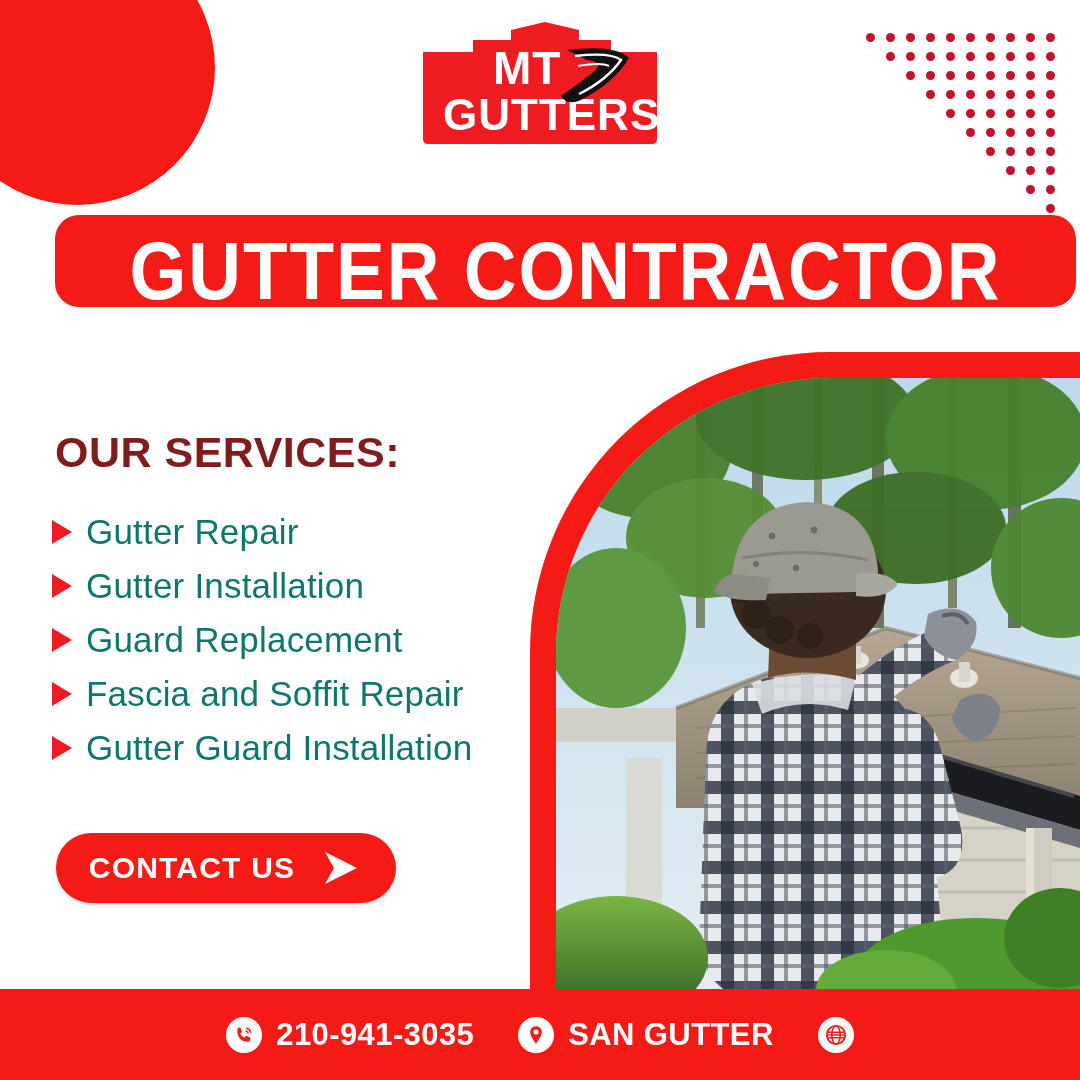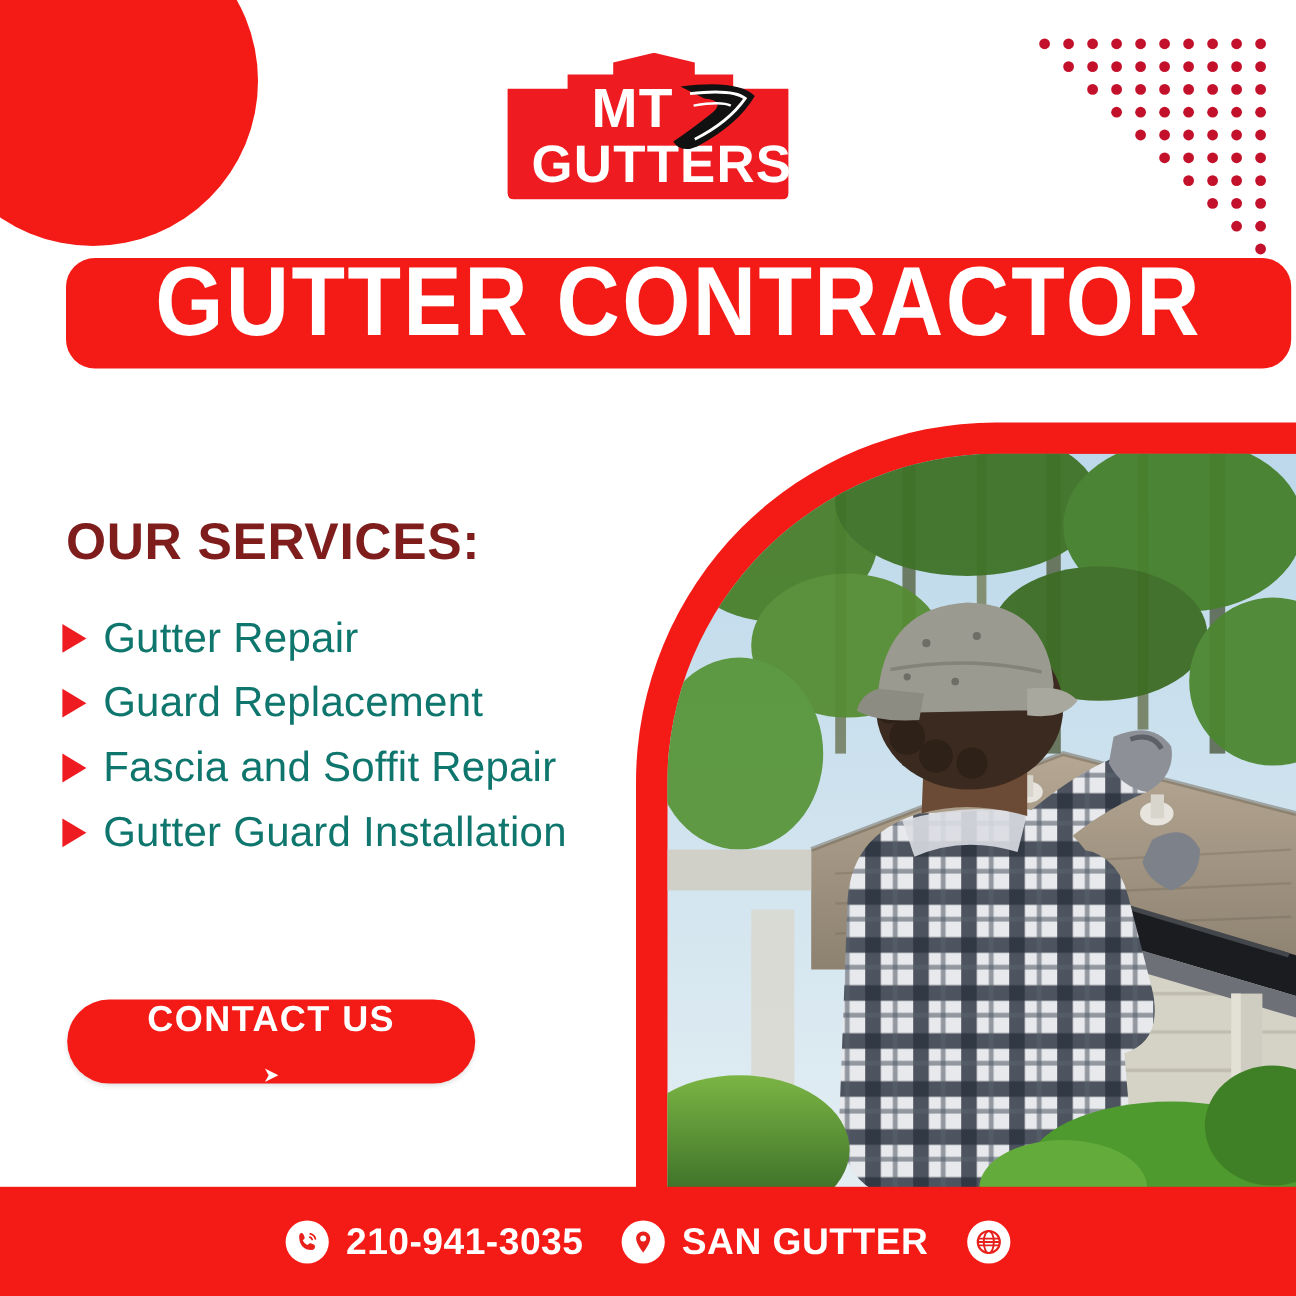--- a/index.html
+++ b/index.html
@@ -29,35 +29,35 @@
   .dot{
     display:inline-block;
     width:9px; height:9px;
     border-radius:50%;
     background:#C4112B;
     margin-left:11px;
   }
 
   
   .logo-wrap{
-    position:absolute; left:50%; top:44px;
+    position:absolute; left:50%; top:22px;
     transform:translateX(-50%);
     z-index:6;
     width:250px; height:125px;
   }
   .logo-svg{ display:block; width:250px; height:125px; }
 
   
   .headline-banner{
     position:absolute;
     left:55px; top:215px;
     width:1021px; height:92px;
     background:#F41A16;
     border-radius:24px;
-    display:flex; align-items:flex-start; justify-content:center;
+    display:flex; align-items:flex-end; justify-content:center;
     z-index:5;
   }
   .headline-text{
     color:#ffffff;
     font-family:"Liberation Sans Narrow","Liberation Sans",sans-serif;
     font-weight:bold;
     font-size:73px;
     letter-spacing:2px;
     line-height:1;
     transform:scaleY(1.12);
@@ -102,21 +102,20 @@
     position:absolute; left:56px; top:833px;
     width:340px; height:70px;
     background:#F41A16;
     border:none;
     border-radius:35px;
     display:flex; align-items:center; justify-content:center;
     gap:22px;
     cursor:pointer;
     z-index:6;
     box-shadow:0 2px 4px rgba(0,0,0,.12);
-    flex-direction:column;
   }
   .contact-btn-label{
     color:#ffffff;
     font-size:30px;
     font-weight:bold;
     letter-spacing:1.2px;
   }
   .contact-chevron{ width:46px; height:40px; display:block; }
 
   
@@ -138,21 +137,21 @@
     overflow:hidden;
   }
   .photo-svg{ position:absolute; left:0; top:0; width:524px; height:614px; }
 
   
   .footer-bar{
     position:absolute; left:0; bottom:0;
     width:1080px; height:91px;
     background:#F41A16;
     display:flex; align-items:center; justify-content:center;
-    gap:32px;
+    gap:44px;
     z-index:8;
   }
   .footer-item{ display:flex; align-items:center; gap:14px; }
   .footer-icon{
     width:36px; height:36px;
     background:#ffffff;
     border-radius:50%;
     display:flex; align-items:center; justify-content:center;
     flex:0 0 auto;
   }
@@ -200,20 +199,24 @@
 <div class="headline-banner">
   <span class="headline-text">GUTTER CONTRACTOR</span>
 </div>
 
 <h2 class="services-title">OUR SERVICES:</h2>
 
 <ul class="services-list" id="services-list">
     <li class="service-item">
       <span class="bullet-arrow"></span>
       <span class="service-label">Gutter Repair</span>
+    </li>
+    <li class="service-item">
+      <span class="bullet-arrow"></span>
+      <span class="service-label">Gutter Installation</span>
     </li>
     <li class="service-item">
       <span class="bullet-arrow"></span>
       <span class="service-label">Guard Replacement</span>
     </li>
     <li class="service-item">
       <span class="bullet-arrow"></span>
       <span class="service-label">Fascia and Soffit Repair</span>
     </li>
     <li class="service-item">

